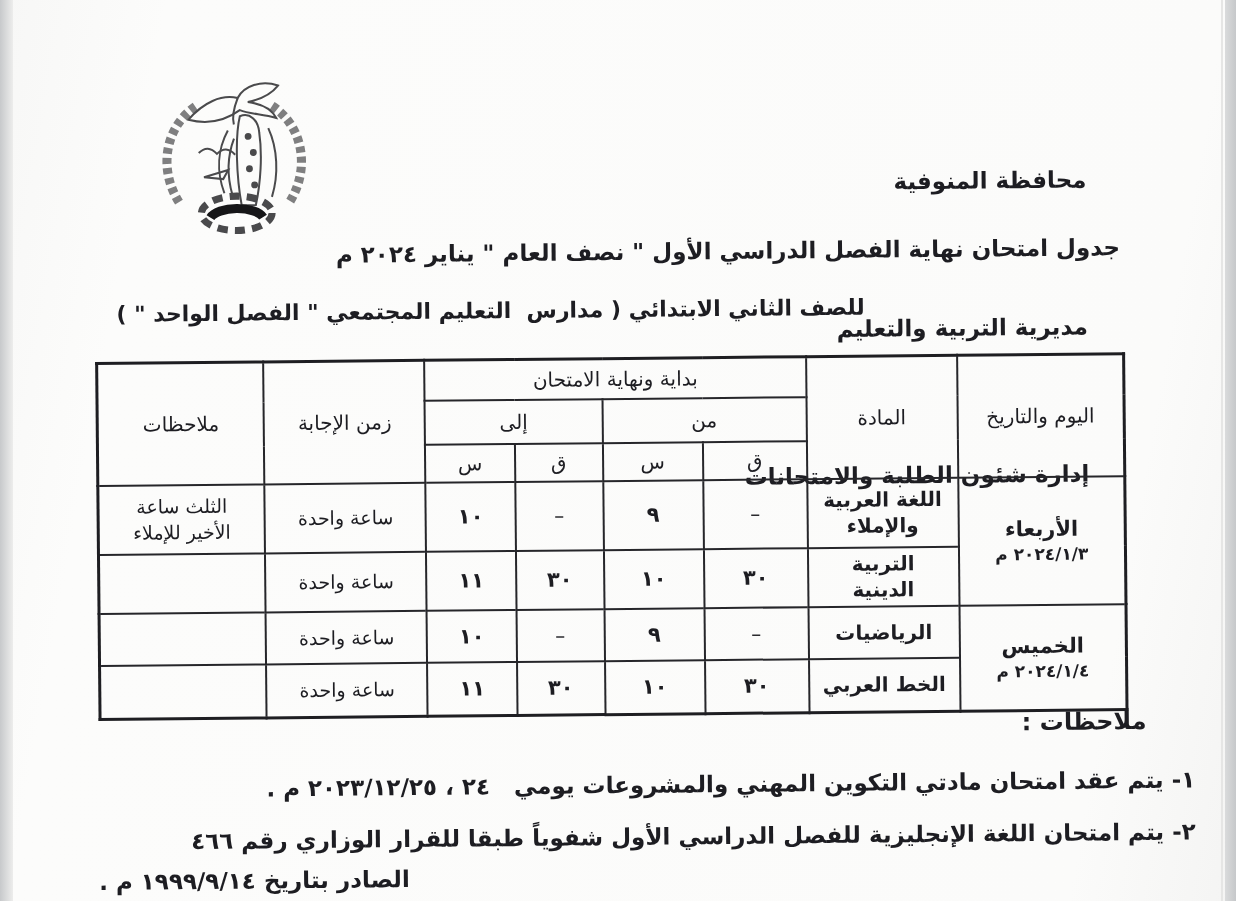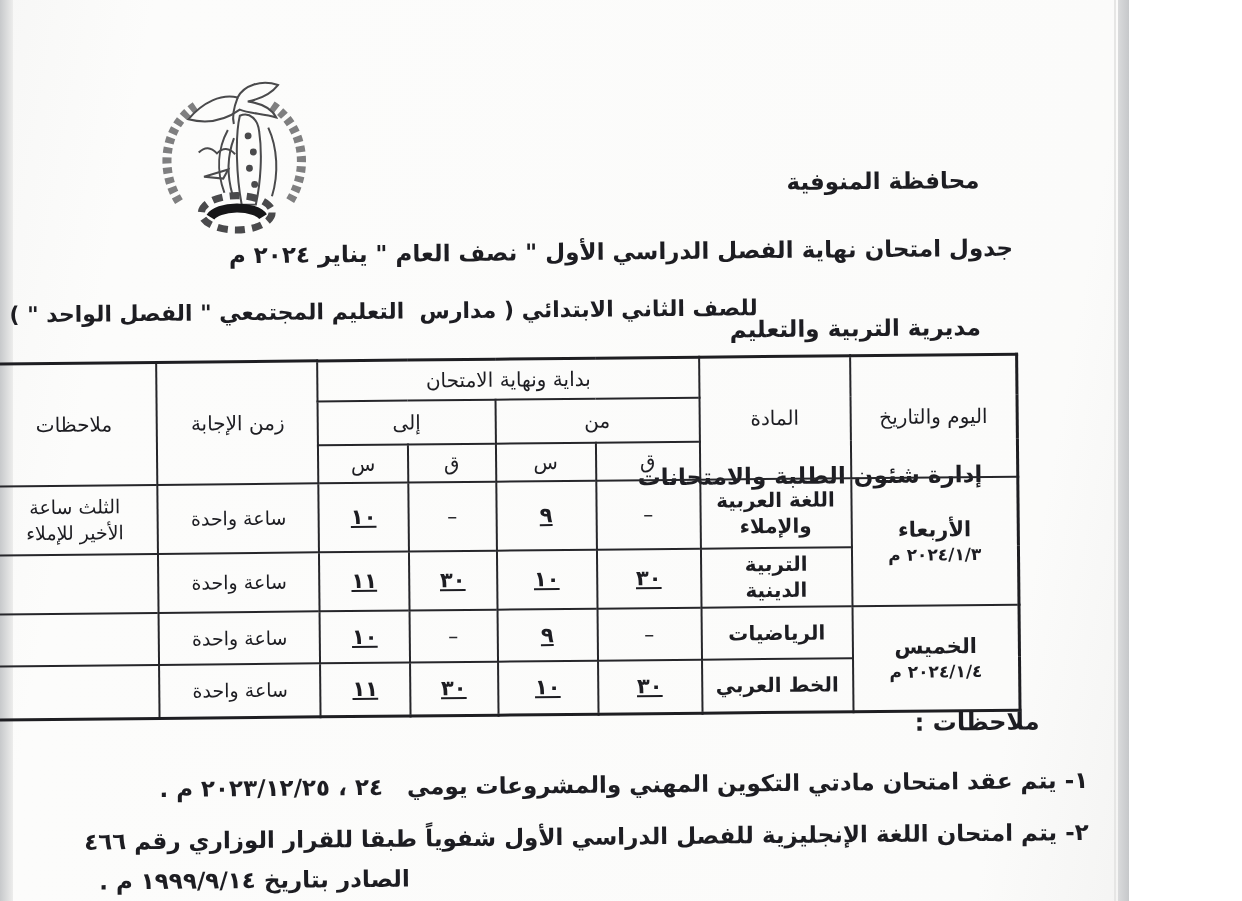--- a/index.html
+++ b/index.html
@@ -1,17 +1,17 @@
 <!DOCTYPE html>
 <html lang="ar"><head>
 <meta charset="utf-8">
 <style>
   html,body{margin:0;padding:0;background:#ffffff;}
   .page{
-    position:relative;width:1129px;height:901px;overflow:hidden;
+    position:relative;width:1236px;height:901px;overflow:hidden;
     background:linear-gradient(100deg,#f7f7f6 0%,#fcfcfb 12%,#fbfbfa 88%,#f4f4f3 100%);
     font-family:"DejaVu Sans",sans-serif;color:#1d1d22;direction:rtl;
   }
   .edge-left{position:absolute;left:0;top:0;bottom:0;width:13px;
     background:linear-gradient(to right,#c7c9cb,#ededec);}
   .edge-right{position:absolute;right:0;top:0;bottom:0;width:11px;
     background:linear-gradient(to left,#c6c8ca,#dadbdc);}
   .edge-right-line{position:absolute;right:13px;top:0;bottom:0;width:2px;background:#e6e6e5;}
   .sheet{position:absolute;inset:0;transform:rotate(-0.55deg);transform-origin:50% 50%;}
 
@@ -25,21 +25,21 @@
   .title2{top:297px;right:370px;font-size:22px;}
 
   table.exam{position:absolute;top:357px;right:110px;width:1027px;
     border-collapse:collapse;table-layout:fixed;border:3px solid #1e1e22;}
   table.exam td{border:2px solid #26262a;text-align:center;vertical-align:middle;
     padding:1px 2px;overflow:hidden;}
   tr.h1{height:40px} tr.h2{height:44px} tr.h3{height:38px}
   tr.r1{height:69px} tr.r2{height:59px} tr.r3{height:52px} tr.r4{height:54px}
   .hdr{font-size:20px;}
   .hdr-small{font-size:20px;}
-  .num{font-weight:bold;font-size:21px;text-decoration:underline;}
+  .num{font-weight:bold;font-size:21px;}
   .dash{font-size:20px;color:#2a2a2e;}
   .subject{font-weight:bold;font-size:20px;white-space:pre-line;line-height:26px;}
   .dur{font-size:19px;}
   .notecell{font-size:19px;white-space:pre-line;line-height:26px;}
   .daycell{vertical-align:top;padding-top:9px;}
   .dayname{font-weight:bold;font-size:21px;}
   .daydate{font-weight:bold;font-size:17px;margin-top:3px;}
 
   .notes-heading{position:absolute;top:712px;right:92px;font-size:24px;font-weight:bold;}
   .note{position:absolute;font-size:23px;font-weight:bold;white-space:pre;}

